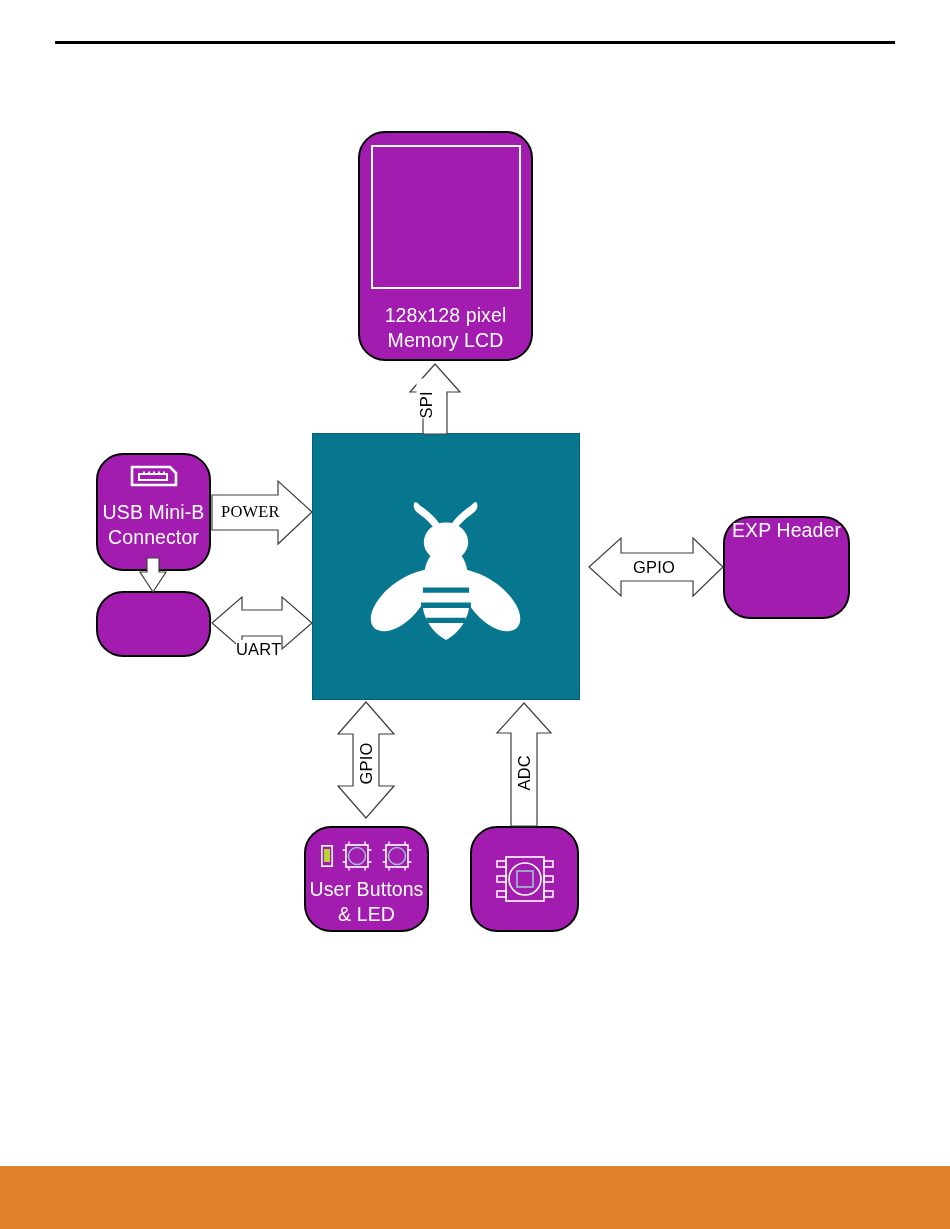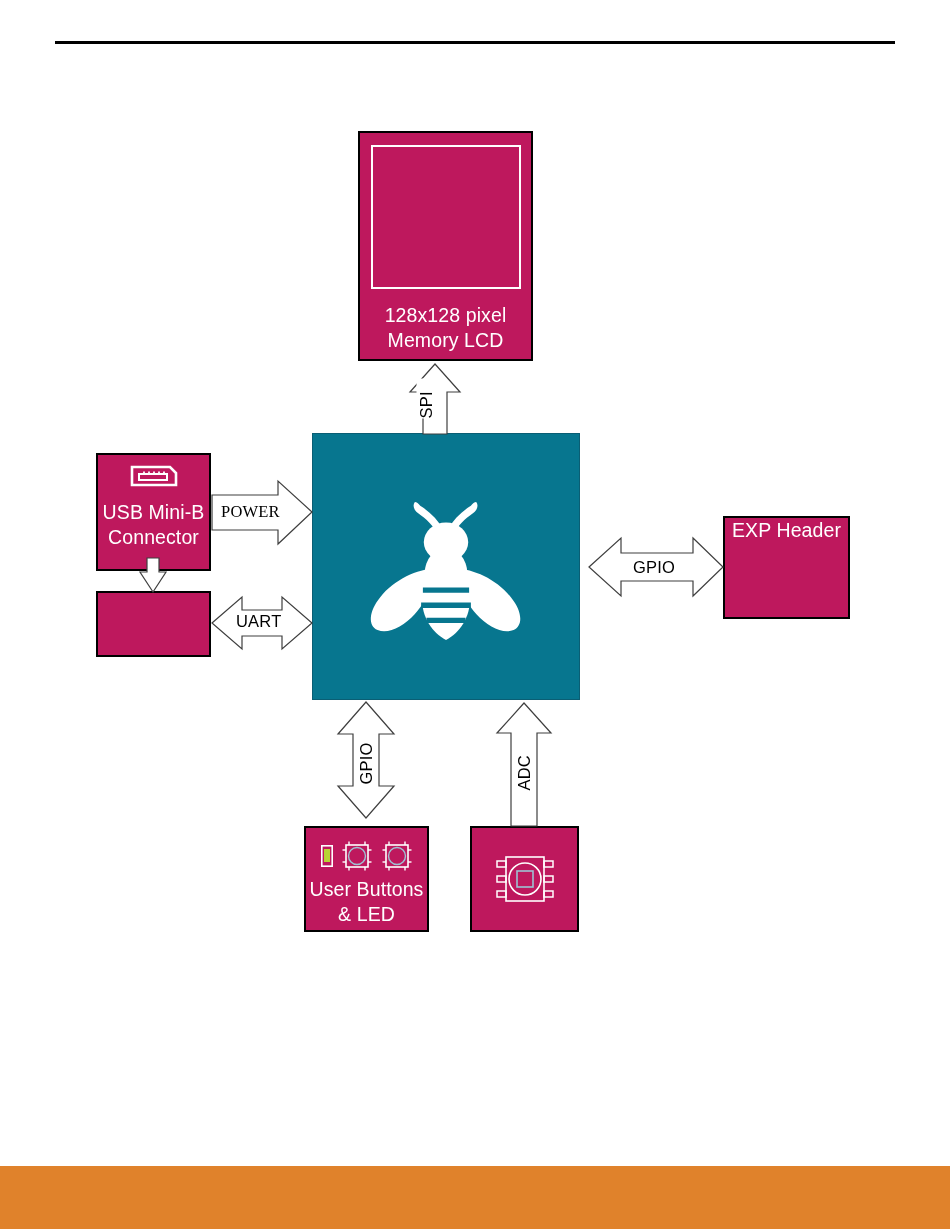--- a/index.html
+++ b/index.html
@@ -40,21 +40,21 @@
   
   .blk {
     position: absolute;
     box-sizing: border-box;
     border: 2px solid #000000;
     display: flex;
     flex-direction: column;
     align-items: center;
     justify-content: flex-end;
   }
-  .blk-light { background: #be185d; }
+  .blk-light { background: #a21caf; border-radius: 27px; }
   .blk-teal  { background: #07768f; }
 
   .blk-label {
     color: #ffffff;
     font-size: 19.5px;
     line-height: 25px;
     text-align: center;
     white-space: pre-line;
     letter-spacing: .1px;
   }
@@ -294,21 +294,21 @@
     <polygon class="arrow-shape" points="366,702 394,734 379,734 379,786 394,786 366,818 338,786 353,786 353,734 338,734"></polygon>
 
     <polygon class="arrow-shape" points="524,703 551,733 537,733 537,826 511,826 511,733 497,733"></polygon>
 
   </svg>
 
   <div class="arrow-label vertical" style="left:426px; top:389px; width:40px; margin-left:-20px;">SPI</div>
 
   <div class="arrow-label" style="left:221px; top:502px;font-family:Liberation Serif, serif;">POWER</div>
 
-  <div class="arrow-label" style="left:236px; top:612px;">UART</div>
+  <div class="arrow-label" style="left:236px; top:640px;">UART</div>
 
   <div class="arrow-label" style="left:633px; top:558px;">GPIO</div>
 
   <div class="arrow-label vertical" style="left:366px; top:751px; width:48px; margin-left:-24px;">GPIO</div>
 
   <div class="arrow-label vertical" style="left:524px; top:760px; width:42px; margin-left:-21px;">ADC</div>
 
   <div class="footer-bar"></div>
 
 </div>

